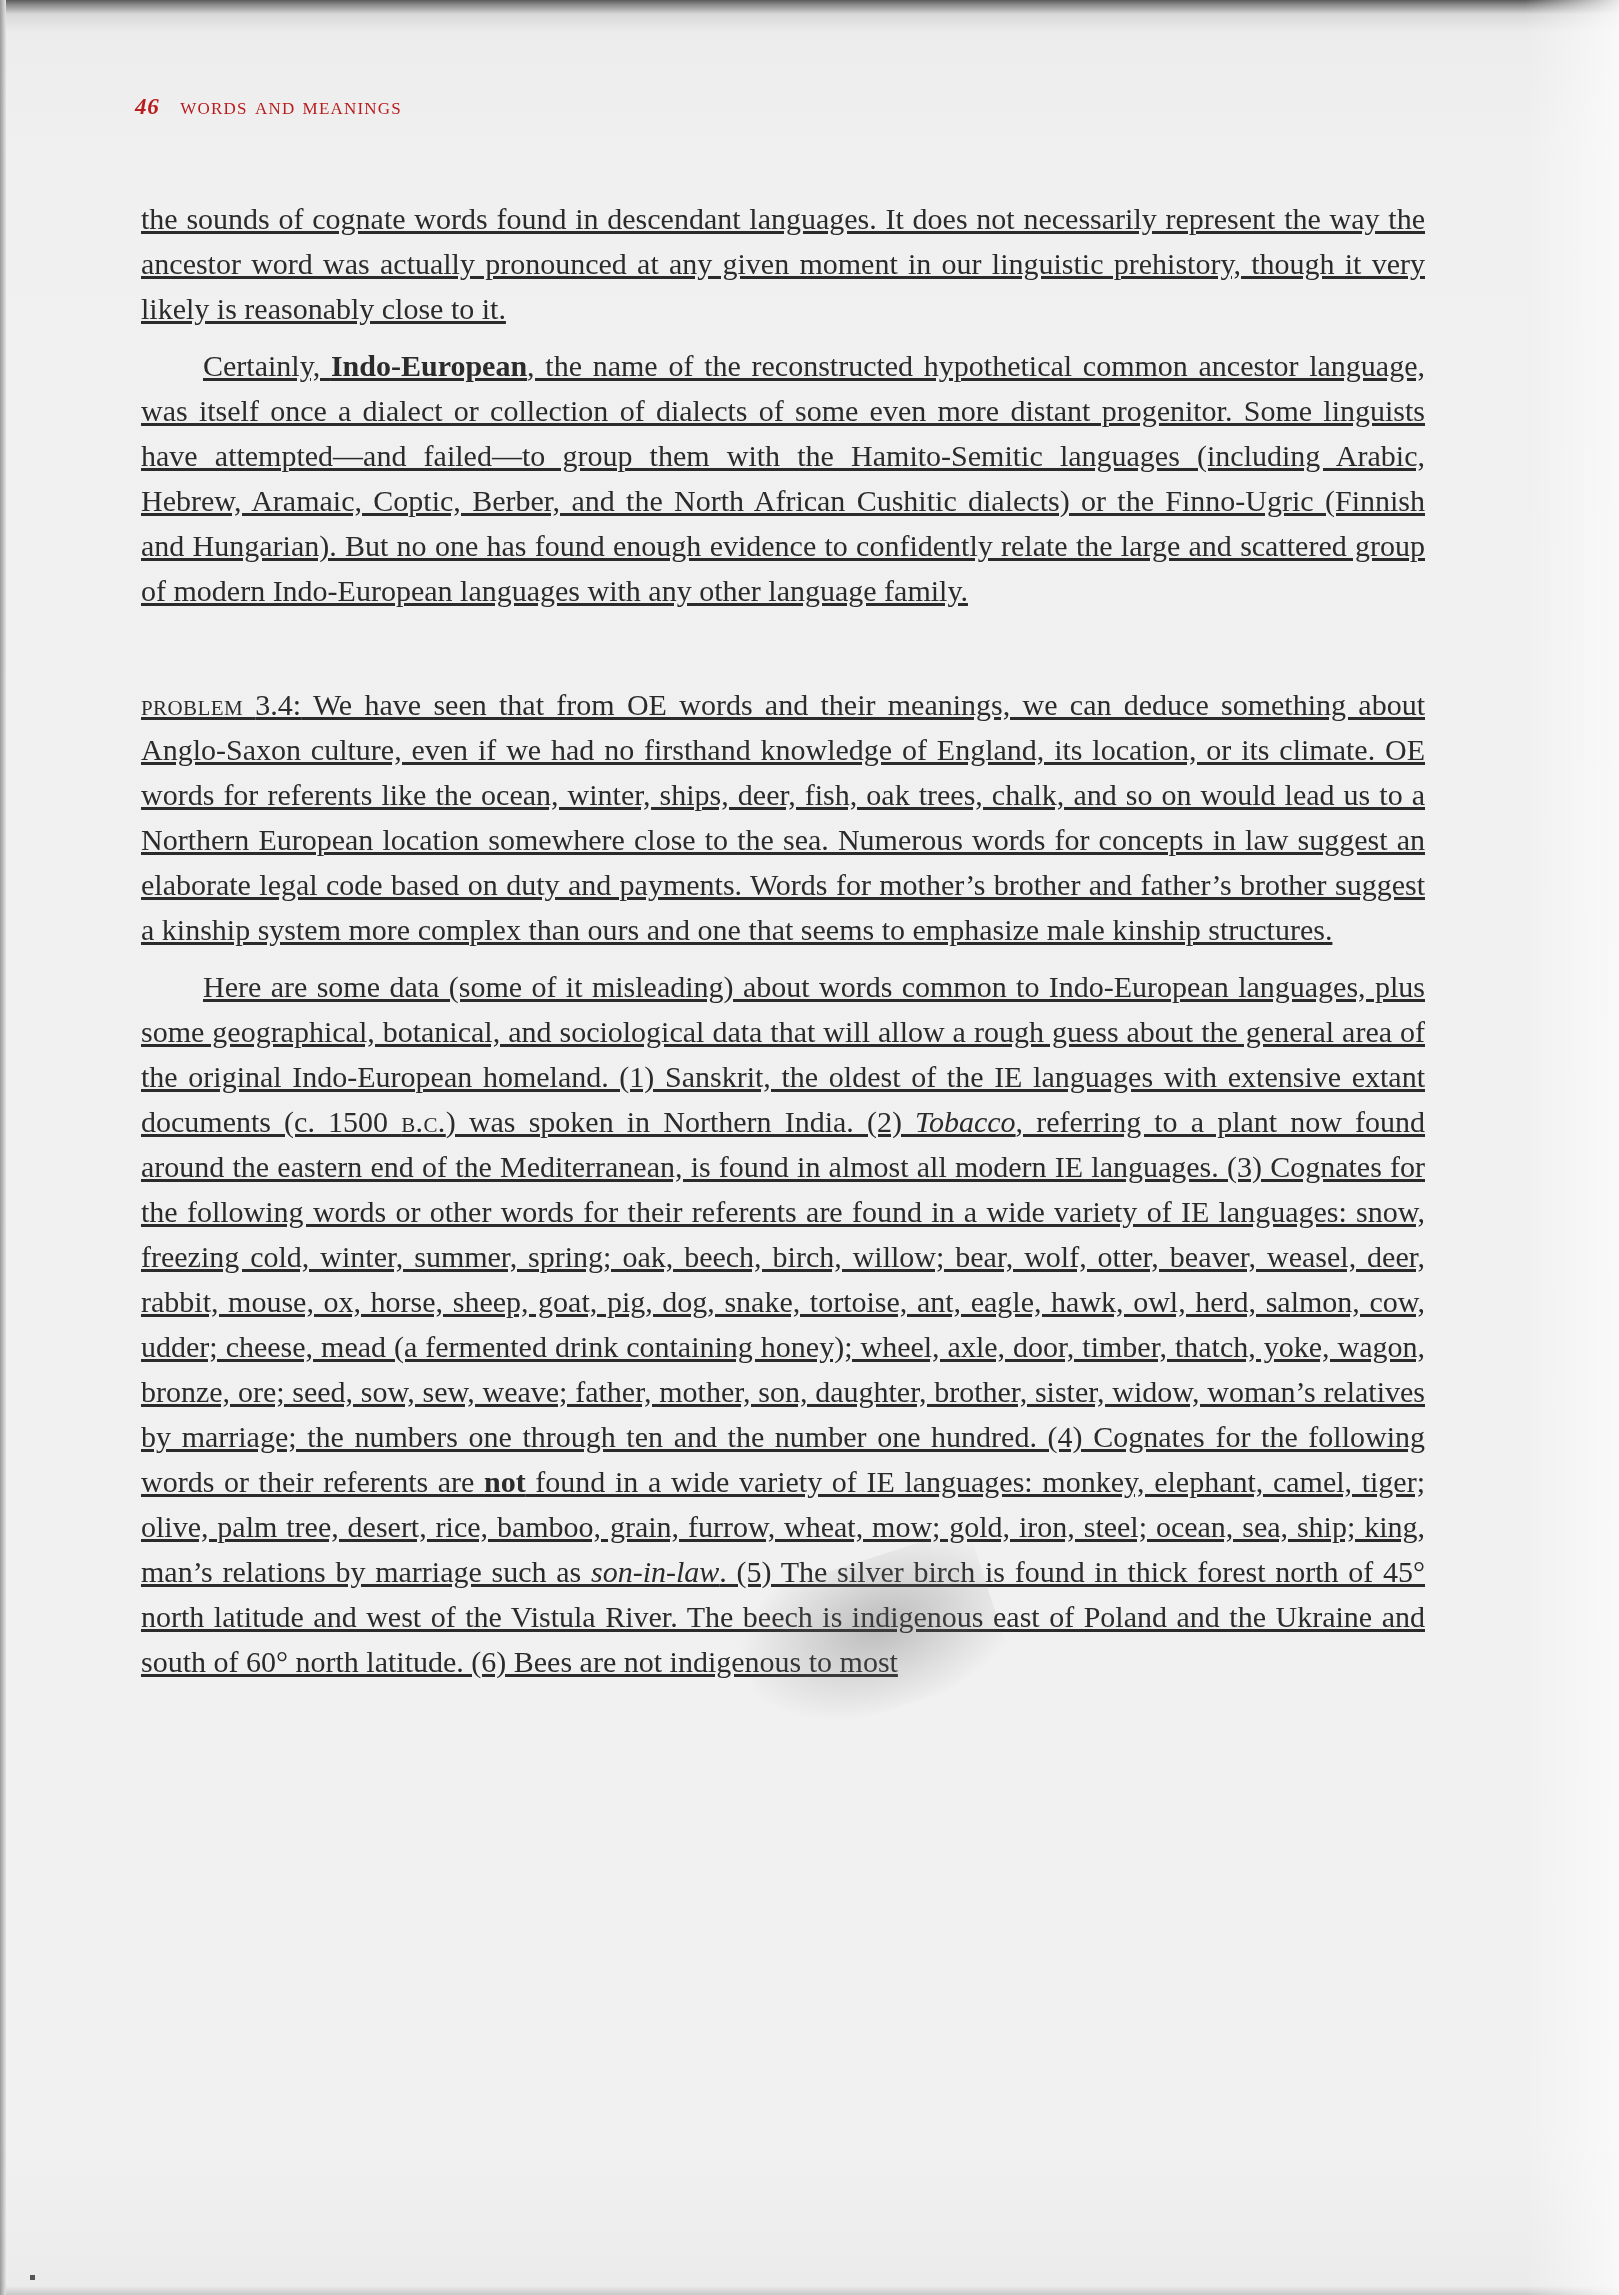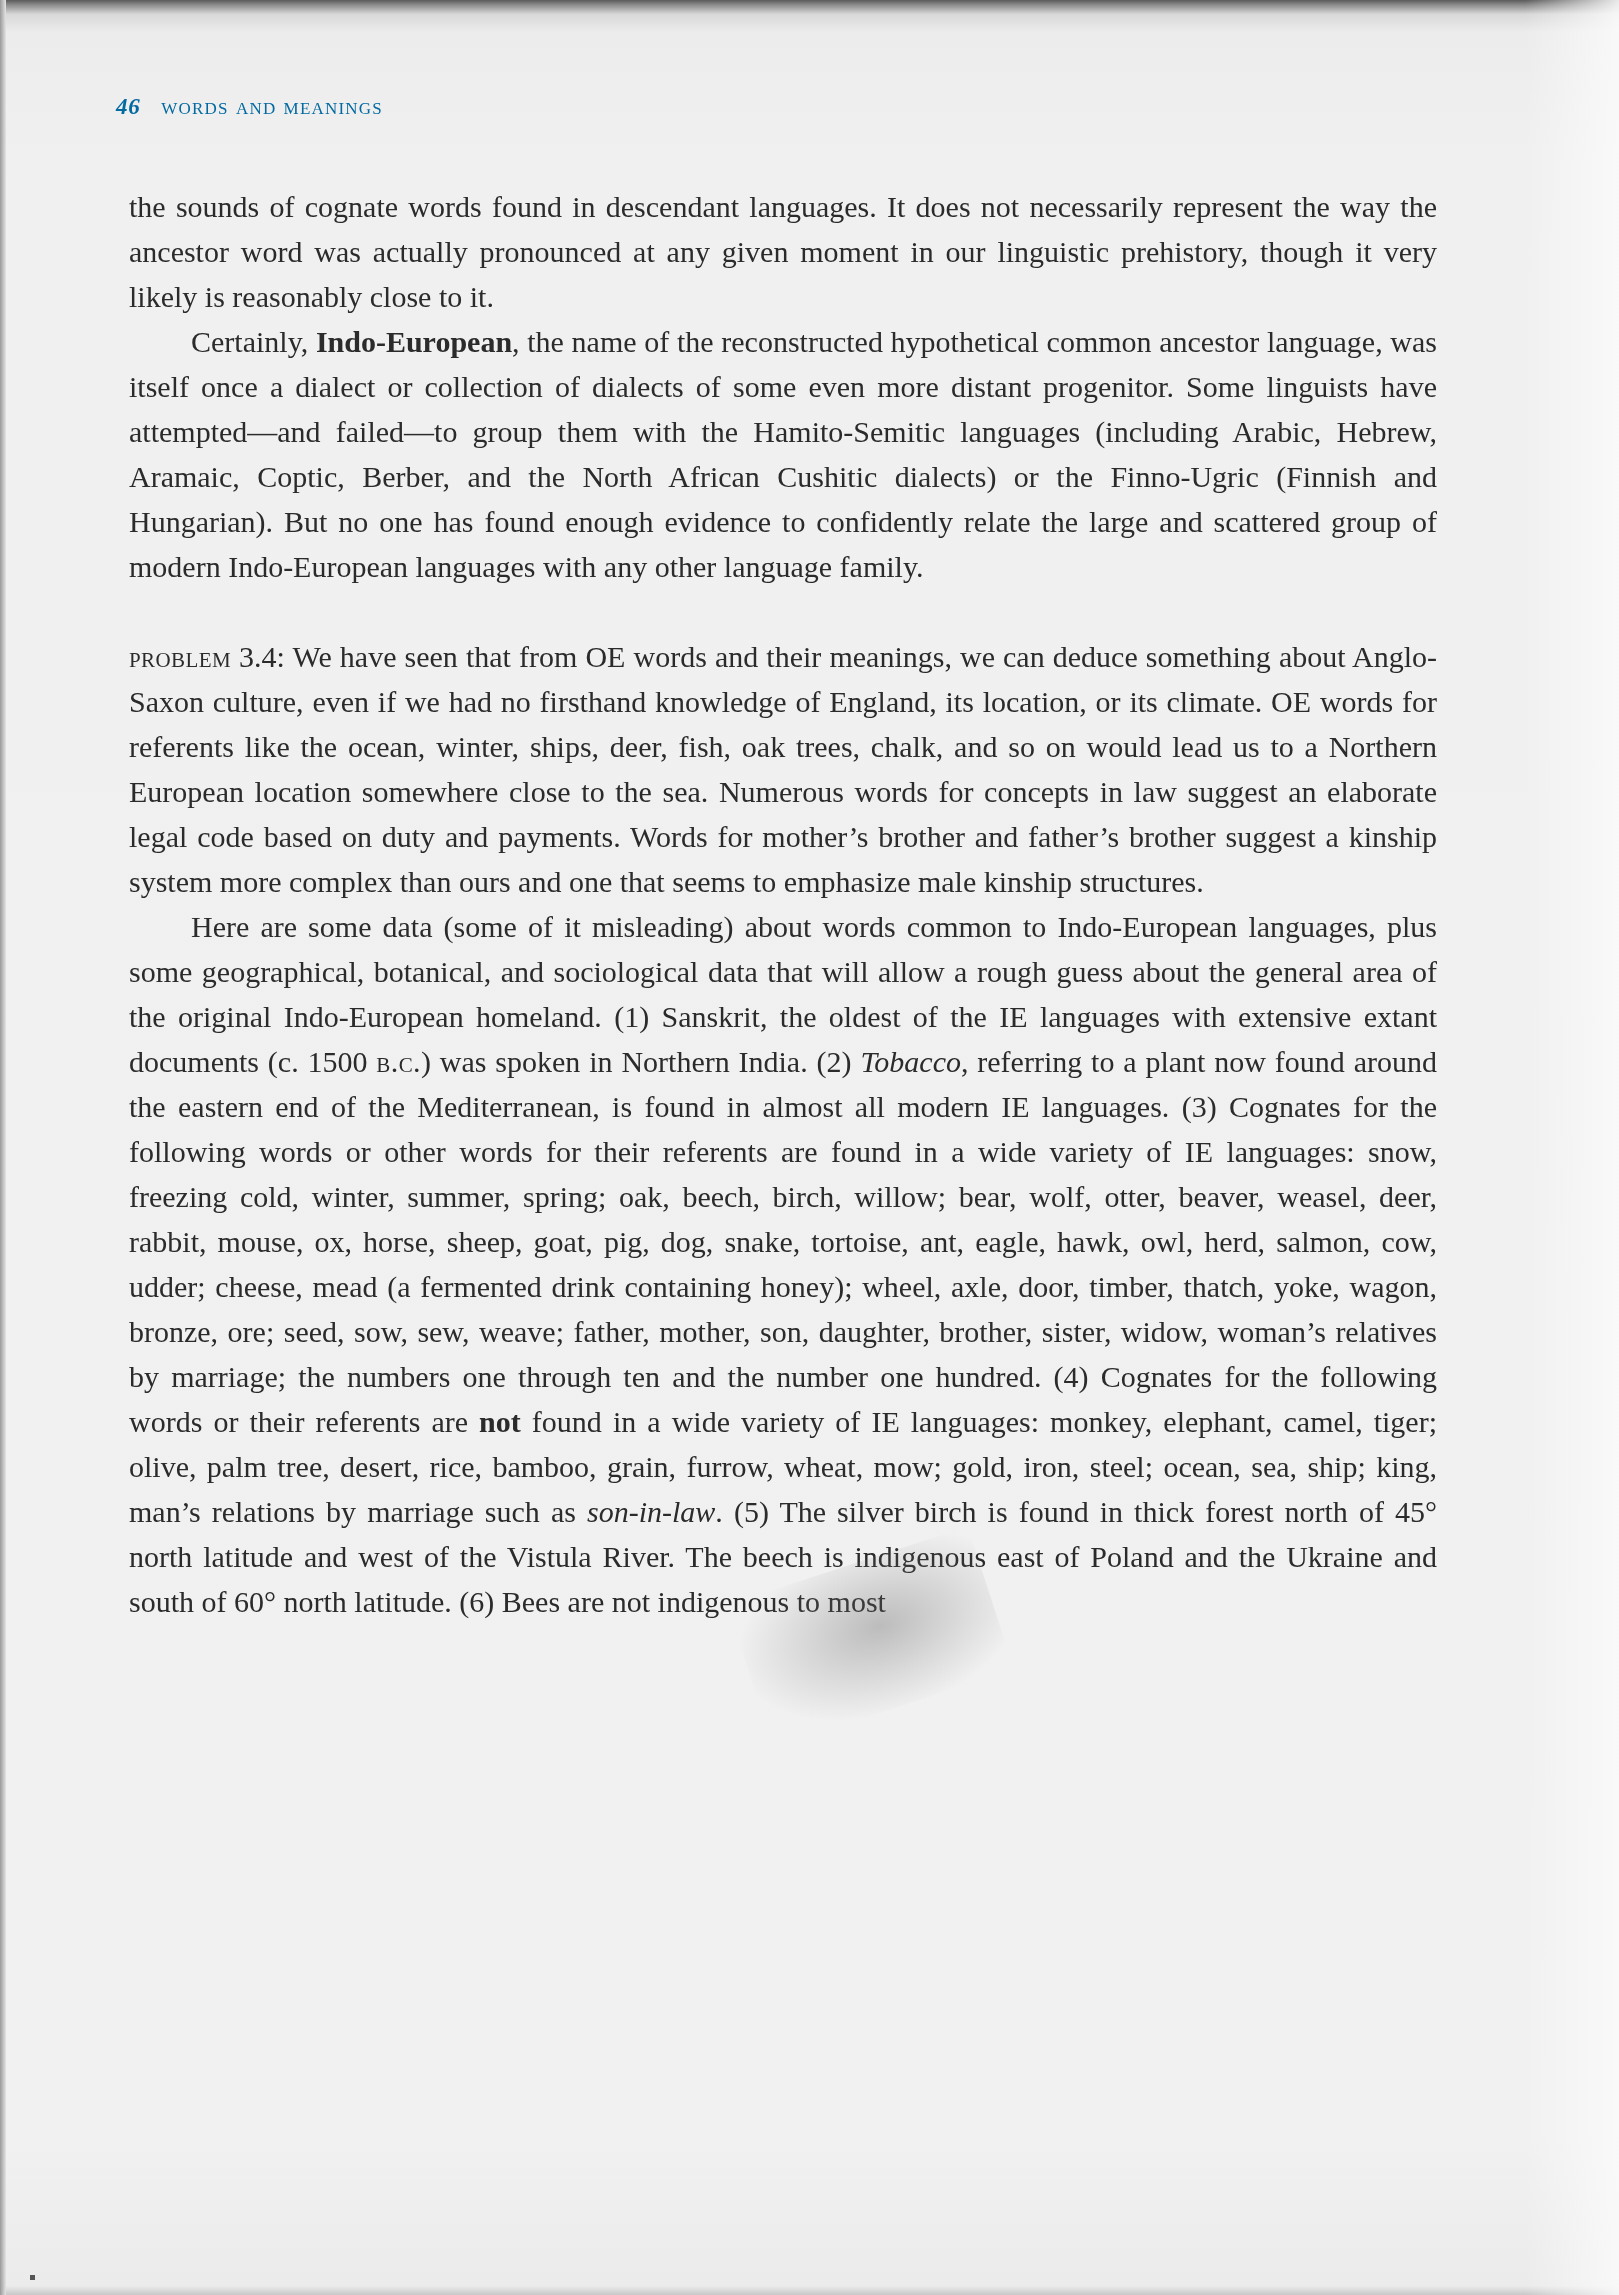--- a/index.html
+++ b/index.html
@@ -18,25 +18,25 @@
   .page-edge-left {
     position: absolute; left: 0; top: 0; bottom: 0; width: 6.3px;
     background: linear-gradient(90deg, #9a9a9a, #e4e4e4);
   }
   .page-edge-right {
     position: absolute; right: 0; top: 0; bottom: 0; width: 95px;
     background: linear-gradient(90deg, rgba(255,255,255,0), rgba(250,250,250,0.9));
   }
   .running-head {
     position: absolute;
-    left: 116px;
+    left: 135px;
     top: 93px;
     font-size: 23px;
     letter-spacing: 0.8px;
-    color: #0369a1;
+    color: #b91c1c;
   }
   .running-head .folio {
     font-style: italic;
     font-weight: bold;
     margin-right: 14.2px;
   }
   .running-head .title {
     font-variant: small-caps;
     text-transform: lowercase;
     font-size: 24px;
@@ -46,21 +46,22 @@
     position: absolute;
     left: 129px;
     top: 184px;
     width: 1308px;
     font-size: 30px;
     line-height: 45px;
     text-align: justify;
     color: #2b2b2b;
   }
   .text-block p {
-    margin: 0;
+    margin: 12px;
+    text-decoration: underline;
   }
   .indent {
     text-indent: 62px;
   }
   .gap {
     height: 45px;
   }
   .bold { font-weight: bold; }
   .ital { font-style: italic; }
   .sc {

